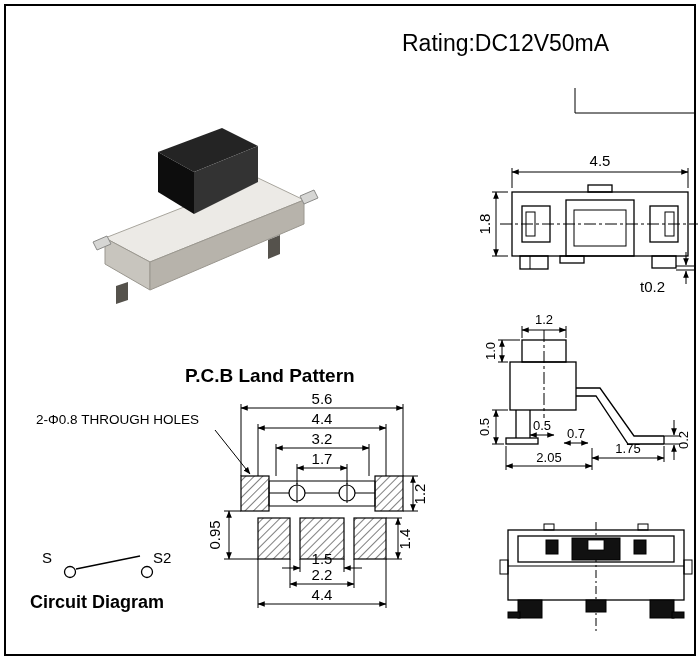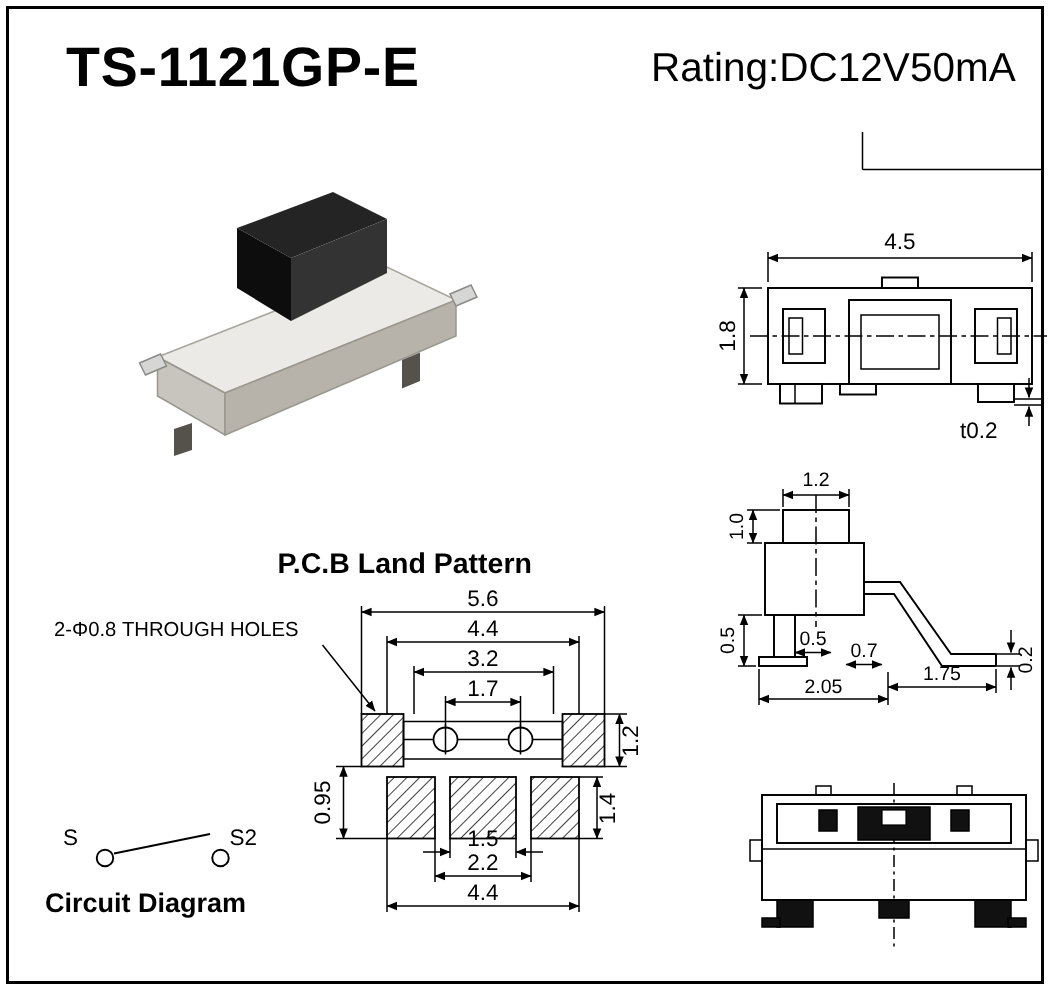--- a/index.html
+++ b/index.html
@@ -1,41 +1,40 @@
 <!DOCTYPE html>
 <html><head>
 <meta charset="utf-8">
 <style>
   html,body{margin:0;padding:0;background:#fff;}
   .page{position:relative;width:700px;height:660px;background:#fff;overflow:hidden;
         font-family:"Liberation Sans",sans-serif;color:#000;}
   .frame{position:absolute;left:4px;top:4px;right:4px;bottom:4px;border:2px solid #000;}
   .title{position:absolute;left:44px;top:24px;font-size:37px;font-weight:700;letter-spacing:.5px;}
-  .rating{position:absolute;left:402px;top:30px;font-size:27px;margin-left:32px;}
+  .rating{position:absolute;left:402px;top:30px;font-size:23px;}
   svg.sheet{position:absolute;left:0;top:0;}
   text{font-family:"Liberation Sans",sans-serif;fill:#000;}
   .dt{font-size:15px;}
   .dts{font-size:13px;}
   .pcb-title{font-size:19px;font-weight:700;}
   .note{font-size:13.5px;}
   .circ-title{font-size:18px;font-weight:700;}
   .ln{fill:none;stroke:#000;stroke-width:1.3;}
   .thin{fill:none;stroke:#000;stroke-width:1;}
   .dim{fill:none;stroke:#000;stroke-width:1;}
   .cl{fill:none;stroke:#000;stroke-width:1;stroke-dasharray:12 3 3 3;}
   .blk{fill:#111;stroke:#000;stroke-width:1;}
   .pad{fill:url(#hatch);stroke:#000;stroke-width:1.2;}
 </style>
 </head>
 <body>
 
 <div class="page">
   <div class="frame"></div>
 
-  <div class="title">TS-1121GP-E</div>
   <div class="rating">Rating:DC12V50mA</div>
 
   <svg class="sheet" width="700" height="660" viewBox="0 0 700 660">
     <defs>
       <marker id="arr" viewBox="0 0 10 10" refX="9" refY="5" markerWidth="7.5" markerHeight="7.5" orient="auto-start-reverse">
         <path d="M0,1.2 L9.5,5 L0,8.8 z" fill="#000"></path>
       </marker>
       <pattern id="hatch" width="6" height="6" patternUnits="userSpaceOnUse" patternTransform="rotate(45)">
         <line x1="0" y1="0" x2="0" y2="6" stroke="#000" stroke-width="1"></line>
       </pattern>

